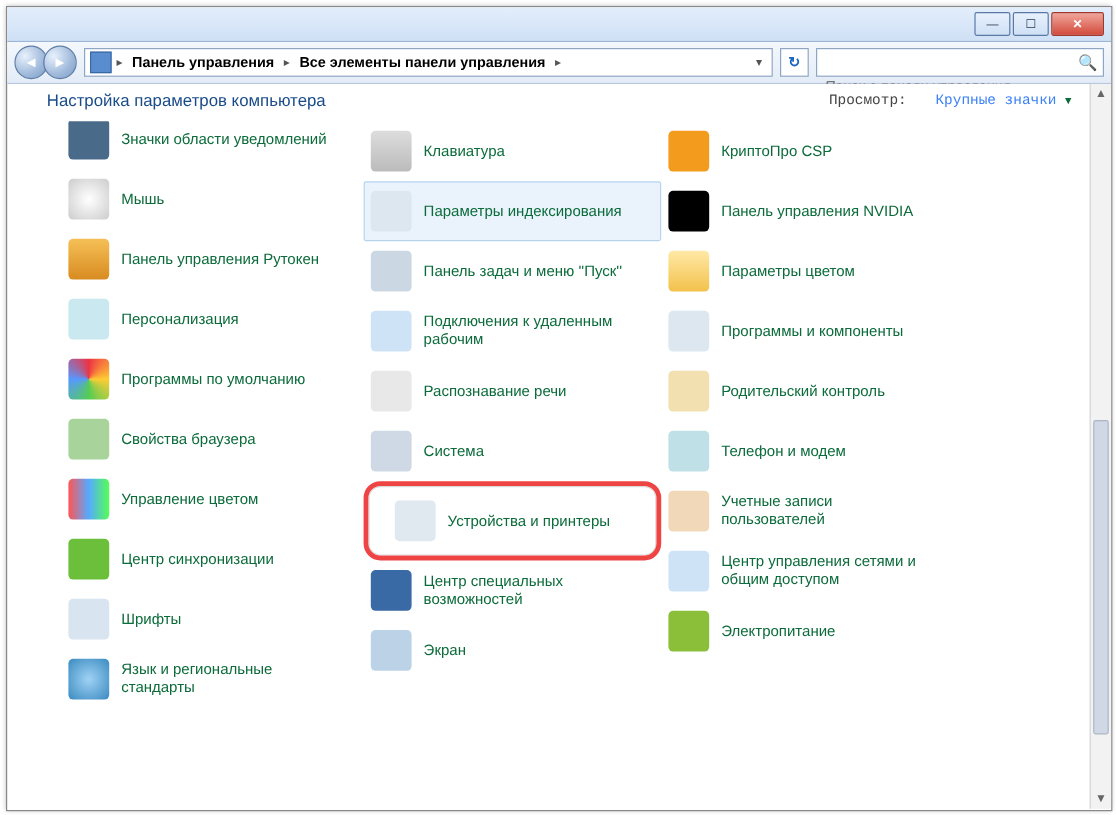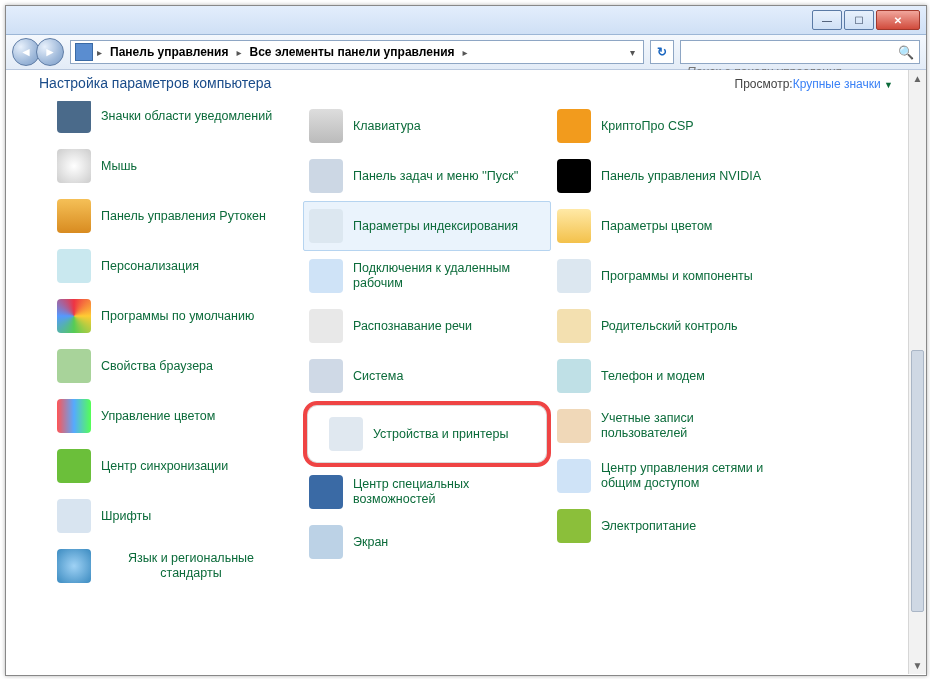--- a/index.html
+++ b/index.html
@@ -131,22 +131,23 @@
     padding: 5px 32px 10px 32px;
   }
   .header-title {
     font-size: 14px;
     color: #1a4c8a;
   }
   .view-block {
     margin-left: auto;
     display: flex;
     align-items: center;
-    gap: 0;
+    gap: 24px;
     font-size: 12px;
+    font-family: Liberation Mono, monospace;
   }
   .view-label { color:#444; }
   .view-value { color:#3b82f6; }
   .view-arrow { color:#0b6b3a; font-size:9px; }
   .items-area {
     height: 540px;
     overflow: hidden;
     padding: 0 20px 0 44px;
     position: relative;
   }
@@ -282,21 +283,21 @@
         <span class="view-label">Просмотр:</span>
         <span>
           <span class="view-value">Крупные значки</span>
           <span class="view-arrow">▼</span>
         </span>
       </div>
     </div>
 
     <div class="items-area">
       <div class="cols">
-        <div class="col c1" id="col1" style="margin-top: -10px; text-align: center;">
+        <div class="col c1" id="col1" style="margin-top: -10px;">
             <div class="item">
               <div class="ico ic-tray"></div>
               <div class="lbl">Значки области уведомлений</div>
             </div>
             <div class="item">
               <div class="ico ic-mouse"></div>
               <div class="lbl">Мышь</div>
             </div>
             <div class="item">
               <div class="ico ic-rutoken"></div>
@@ -328,28 +329,28 @@
             </div>
             <div class="item">
               <div class="ico ic-lang"></div>
               <div class="lbl">Язык и региональные стандарты</div>
             </div>
           </div>
         <div class="col c2" id="col2">
             <div class="item">
               <div class="ico ic-keyboard"></div>
               <div class="lbl">Клавиатура</div>
-            </div>
-            <div class="item">
-              <div class="ico ic-taskbar"></div>
-              <div class="lbl">Панель задач и меню ''Пуск''</div>
             </div>
             <div class="item hover">
               <div class="ico ic-index"></div>
               <div class="lbl">Параметры индексирования</div>
+            </div>
+            <div class="item">
+              <div class="ico ic-taskbar"></div>
+              <div class="lbl">Панель задач и меню ''Пуск''</div>
             </div>
             <div class="item">
               <div class="ico ic-remote"></div>
               <div class="lbl">Подключения к удаленным рабочим</div>
             </div>
             <div class="item">
               <div class="ico ic-speech"></div>
               <div class="lbl">Распознавание речи</div>
             </div>
             <div class="item">

